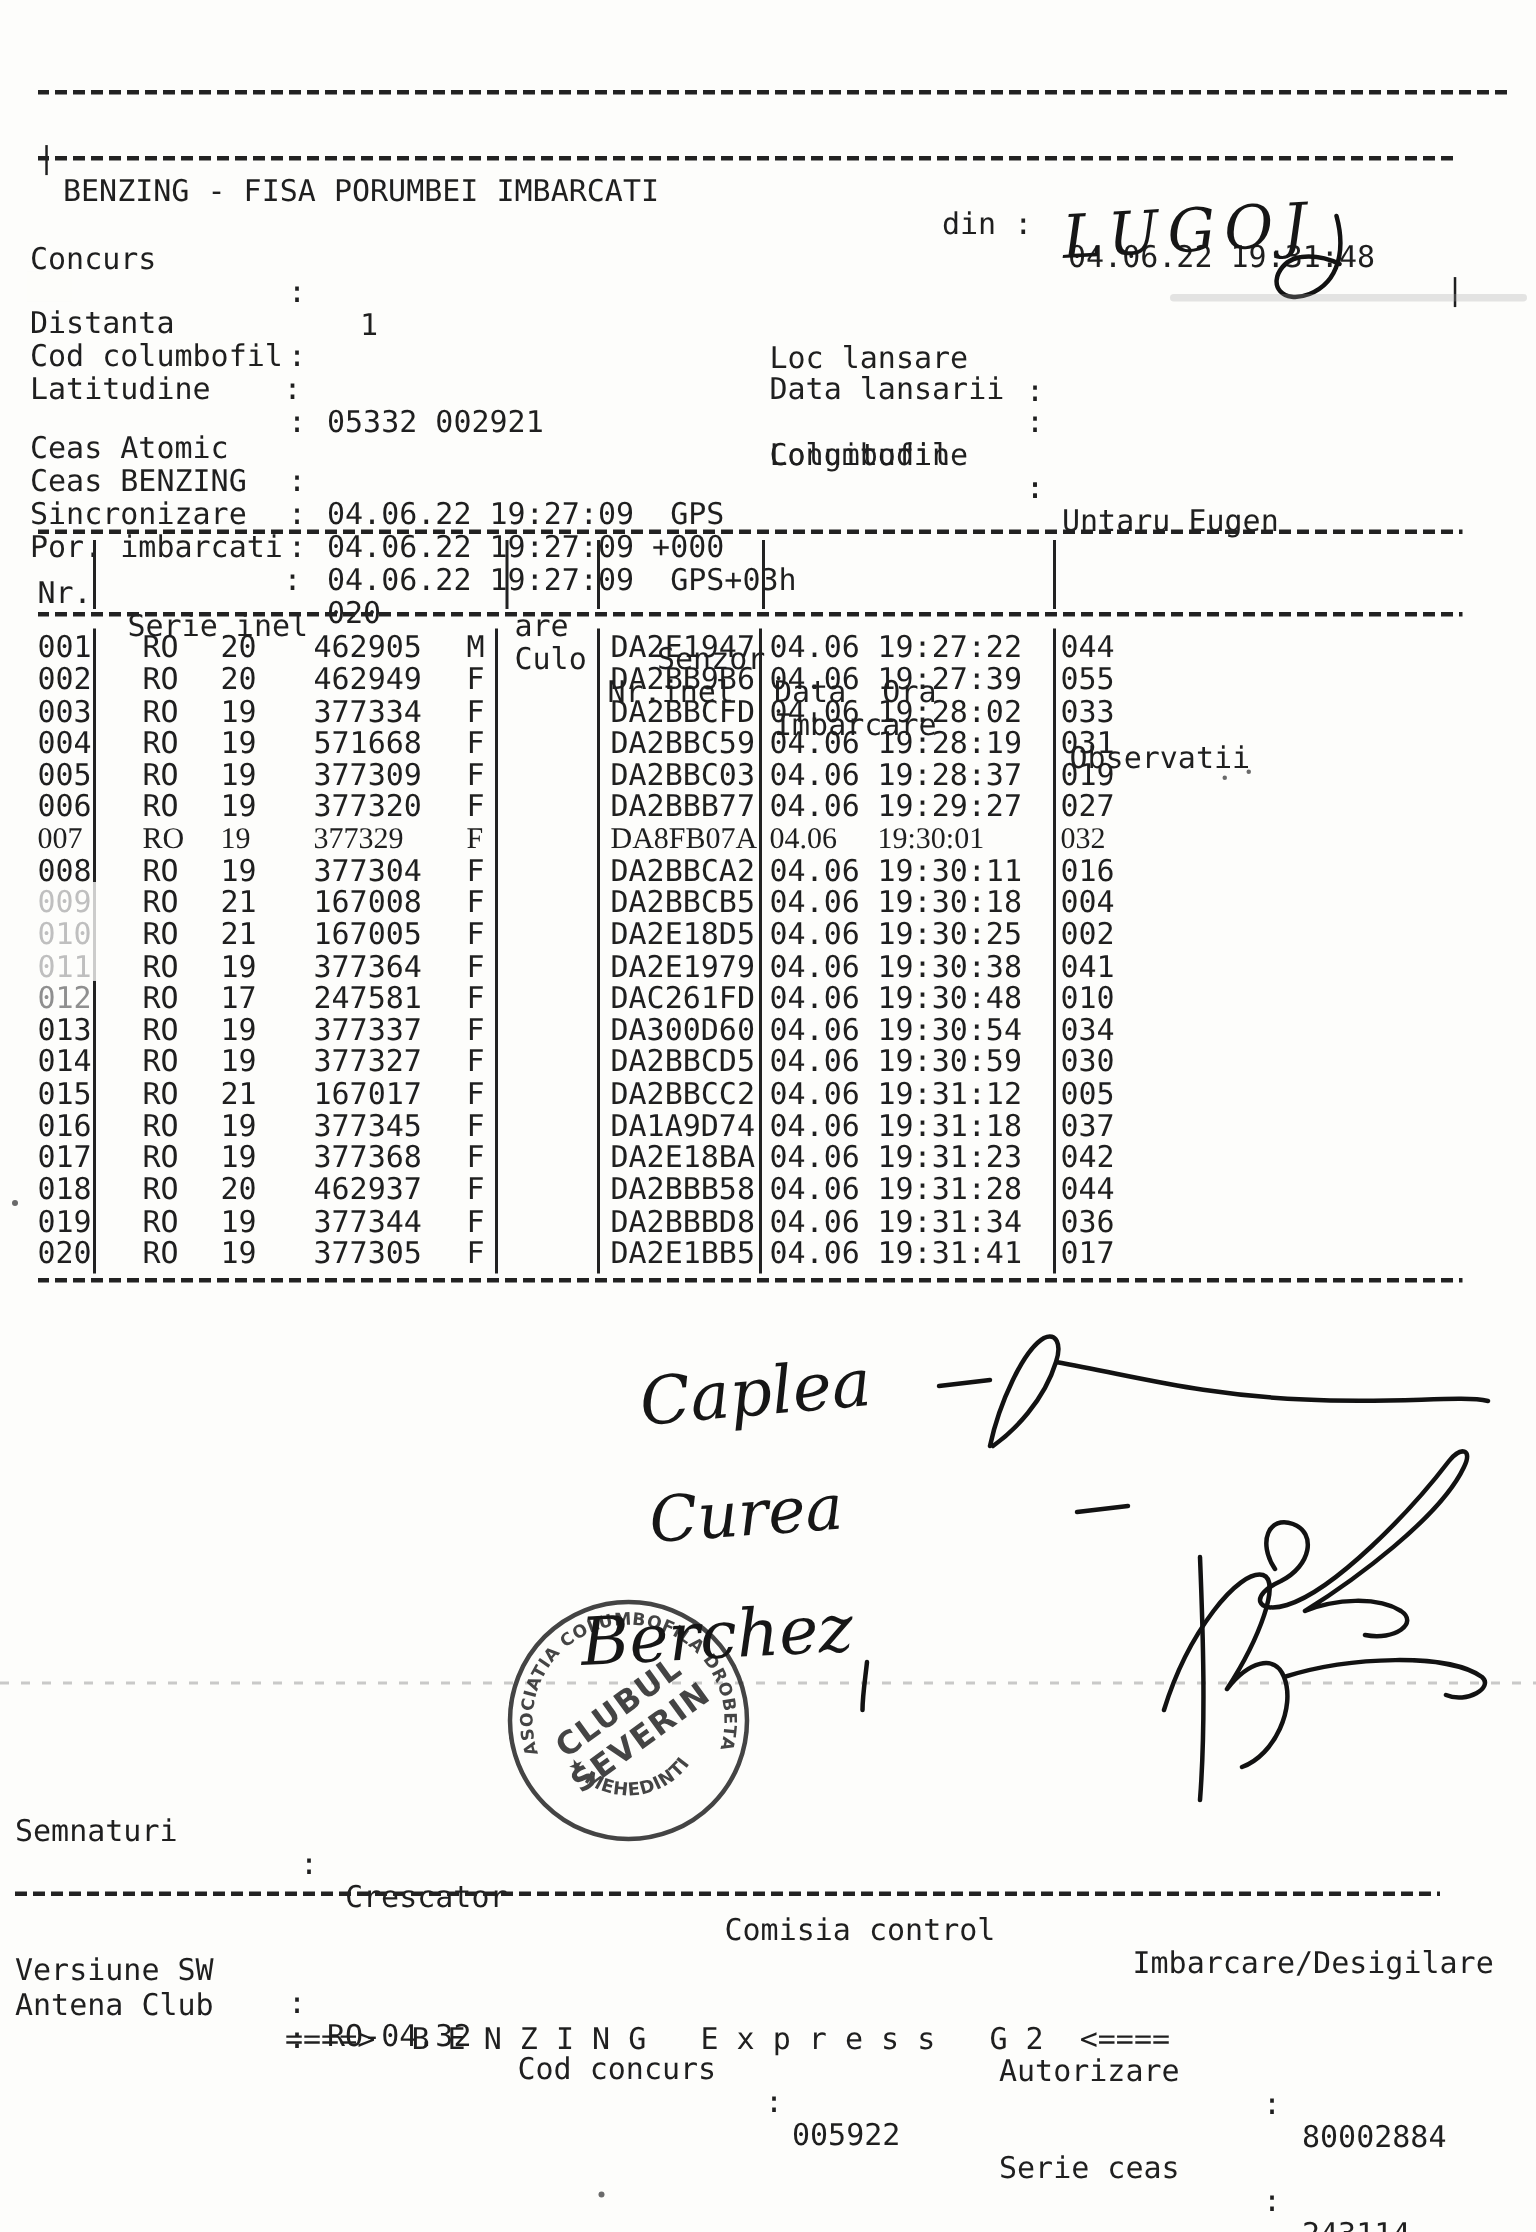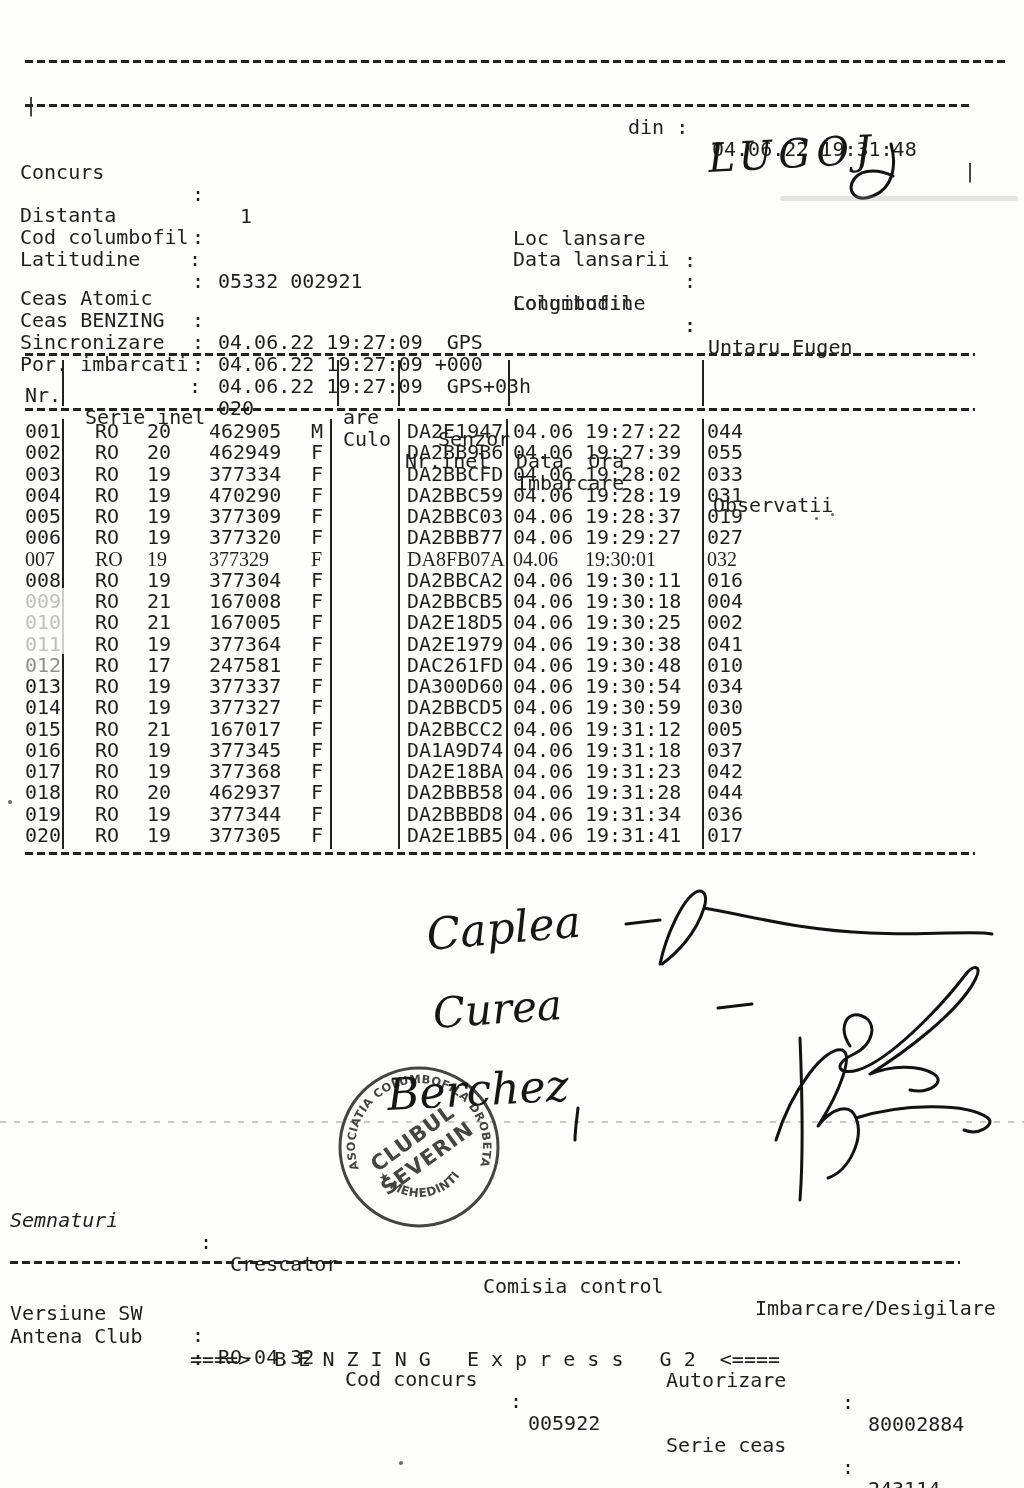--- a/index.html
+++ b/index.html
@@ -34,20 +34,21 @@
   .fade-patch{position:absolute;background:rgba(253,253,251,.78);}
 </style>
 </head>
 <body>
 
 <div class="doc">
 
   <div class="dash" style="left:25px;top:60px;width:983px;"></div>
   <div class="line" style="top:72px;width:1024px;">
     <span class="abs" style="left:25px;">|</span>
+    <span class="abs" style="left:42px;">BENZING - FISA PORUMBEI IMBARCATI</span>
     <span class="abs" style="left:628px;">din :</span>
     <span class="abs" style="left:712px;">04.06.22 19:31:48</span>
     <span class="abs" style="left:964px;">|</span>
   </div>
   <div class="dash" style="left:25px;top:104px;width:945px;"></div>
 
   <div class="line" style="top:139px;width:1024px;">
     <span class="abs lc-label">Concurs</span>
     <span class="abs lc-colon">:</span>
     <span class="abs" style="left:240px;">1</span>
@@ -163,21 +164,21 @@
         <span class="cell c-sex">F</span>
         <span class="cell c-senzor">DA2BBCFD</span>
         <span class="cell c-data">04.06</span>
         <span class="cell c-ora">19:28:02</span>
         <span class="cell c-obs">033</span>
       </div>
       <div class="row" style="top: 484.75px;">
         <span class="cell c-nr">004</span>
         <span class="cell c-country">RO</span>
         <span class="cell c-year">19</span>
-        <span class="cell c-ring">470290</span>
+        <span class="cell c-ring">571668</span>
         <span class="cell c-sex">F</span>
         <span class="cell c-senzor">DA2BBC59</span>
         <span class="cell c-data">04.06</span>
         <span class="cell c-ora">19:28:19</span>
         <span class="cell c-obs">031</span>
       </div>
       <div class="row" style="top: 506px;">
         <span class="cell c-nr">005</span>
         <span class="cell c-country">RO</span>
         <span class="cell c-year">19</span>
@@ -395,21 +396,21 @@
     <path class="sig" d="M388,130 L422,126"></path>
     <path class="sig" d="M520,168 C508,150 516,132 532,138 C548,144 544,166 524,176 C502,186 508,198 528,192 C560,182 610,130 636,96 C644,86 652,88 646,100 C630,134 572,176 540,196 C560,188 588,186 604,196 C616,204 600,216 580,212"></path>
 
     <text class="hw-text" x="58" y="232" font-size="44" transform="rotate(-3 58 232)">Berchez</text>
     <path class="sig" d="M248,230 C247,240 245,252 245,262"></path>
     <path class="sig" d="M470,160 C472,210 474,270 470,322"></path>
     <path class="sig" d="M446,262 C462,210 496,168 512,172 C524,176 510,214 488,248 C502,230 520,224 526,240 C534,260 520,292 498,300 M526,240 C570,226 636,224 658,240 C666,247 648,258 634,252"></path>
   </svg>
 
   <div class="line" style="top:1187px;width:1024px;">
-    <span class="abs" style="left:10px;font-style:italic;">Semnaturi</span>
+    <span class="abs" style="left:10px;">Semnaturi</span>
     <span class="abs" style="left:200px;">:</span>
     <span class="abs" style="left:230px;">Crescator</span>
     <span class="abs" style="left:483px;">Comisia control</span>
     <span class="abs" style="left:755px;">Imbarcare/Desigilare</span>
   </div>
 
   <div class="dash" style="left:10px;top:1261px;width:950px;"></div>
 
   <div class="line" style="top:1280px;width:1024px;">
     <span class="abs fp1-label">Versiune SW</span>

